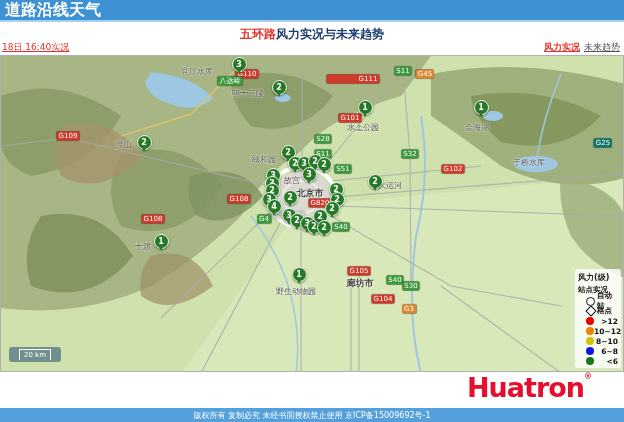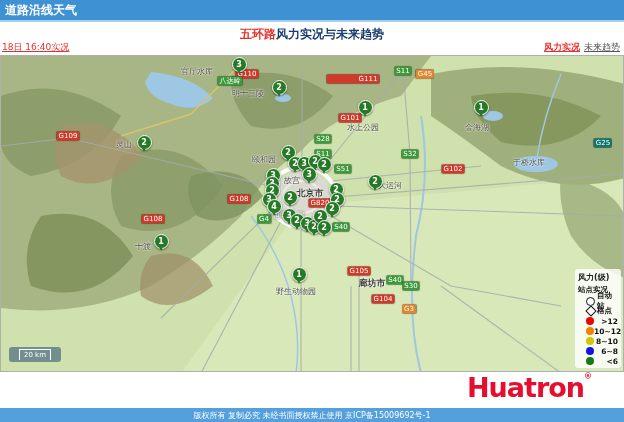--- a/index.html
+++ b/index.html
@@ -1,21 +1,21 @@
 <!DOCTYPE html>
 <html><head>
 <meta charset="utf-8">
 <style>
   html,body{margin:0;padding:0;background:#fff;}
   body{width:624px;height:422px;position:relative;overflow:hidden;
        font-family:"DejaVu Sans","Liberation Sans",sans-serif;}
   
   .header{position:absolute;left:0;top:0;width:624px;height:22px;background:#3e92d4;
           border-bottom:2px solid #a8cfec;display:flex;align-items:center;box-sizing:border-box;}
-  .app-title{color:#fff;font-size:12px;font-weight:bold;margin-left:5px;}
+  .app-title{color:#fff;font-size:16px;font-weight:bold;margin-left:5px;}
   .nav{position:absolute;right:6px;top:0;height:22px;display:flex;align-items:center;gap:27px;}
   .nav-item{color:#fff;font-size:11px;font-weight:bold;text-decoration:underline;cursor:pointer;white-space:nowrap;}
   .nav-item.hl{color:#ffe400;}
   
   .subheader{position:absolute;left:0;top:24px;width:624px;height:31px;background:#fff;}
   .page-title{position:absolute;left:0;top:2px;width:624px;text-align:center;font-size:12px;font-weight:bold;}
   .title-red{color:#e8302a;}
   .title-navy{color:#1a3c6e;}
   .time-label{position:absolute;left:2px;top:17px;font-size:9px;color:#e8302a;text-decoration:underline;}
   .view-links{position:absolute;right:4px;top:17px;font-size:9px;}
@@ -143,21 +143,21 @@
       <div class="place-label" style="left: 291px; top: 124px;">故宫</div>
       <div class="place-label big" style="left: 309px; top: 137px;">北京市</div>
       <div class="place-label light" style="left: 288px; top: 159px;">世界公园</div>
       <div class="place-label" style="left: 389px; top: 129px;">大运河</div>
       <div class="place-label" style="left: 362px; top: 71px;">水上公园</div>
       <div class="place-label" style="left: 476px; top: 71px;">金海湖</div>
       <div class="place-label" style="left: 528px; top: 106px; text-align: right;">于桥水库</div>
       <div class="place-label" style="left: 142px; top: 190px;">十渡</div>
       <div class="place-label" style="left: 123px; top: 88px;">灵山</div>
       <div class="place-label" style="left: 295px; top: 235px;">野生动物园</div>
-      <div class="place-label big" style="left: 371px; top: 227px;">廊坊市</div>
+      <div class="place-label big" style="left: 359px; top: 227px;">廊坊市</div>
     </div>
   <div class="map-layer" id="pin-layer">
       <div class="pin" style="left: 237px; top: 10px;">
         <span>3</span>
       </div>
       <div class="pin" style="left: 277px; top: 33px;">
         <span>2</span>
       </div>
       <div class="pin" style="left: 142px; top: 88px;">
         <span>2</span>

